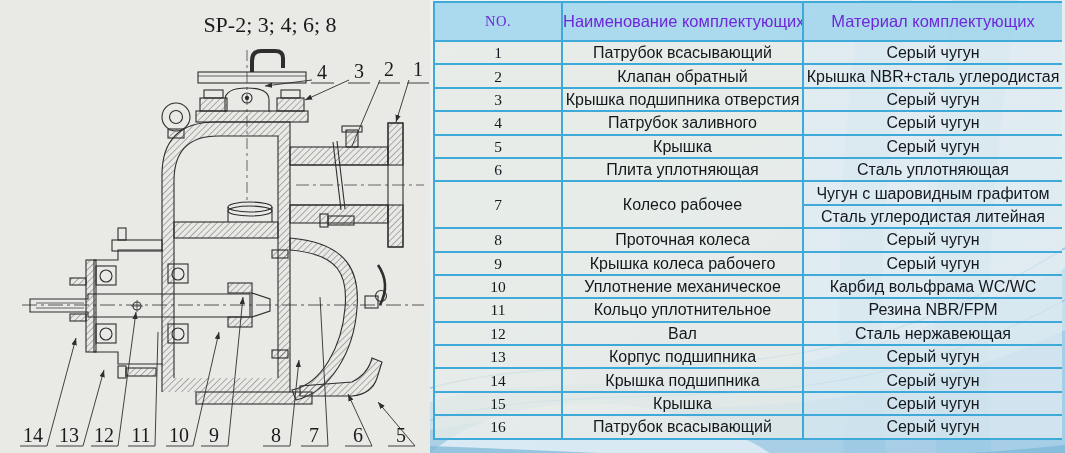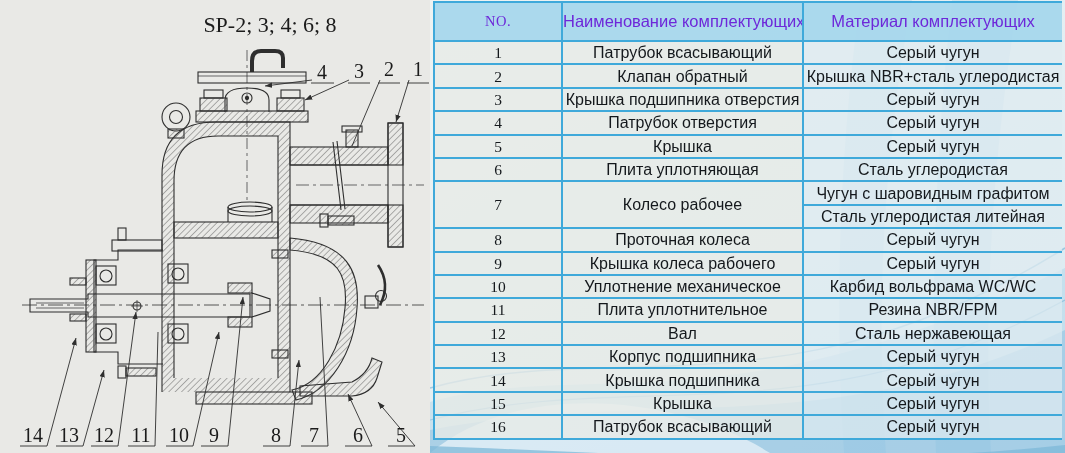--- a/index.html
+++ b/index.html
@@ -210,32 +210,32 @@
           <td class="c-name">Клапан обратный</td>
           <td class="c-mat">Крышка NBR+сталь углеродистая</td>
         </tr>
         <tr>
           <td class="c-no">3</td>
           <td class="c-name">Крышка подшипника отверстия</td>
           <td class="c-mat">Серый чугун</td>
         </tr>
         <tr>
           <td class="c-no">4</td>
-          <td class="c-name">Патрубок отверстия</td>
+          <td class="c-name">Патрубок заливного</td>
           <td class="c-mat">Серый чугун</td>
         </tr>
         <tr>
           <td class="c-no">5</td>
           <td class="c-name">Крышка</td>
           <td class="c-mat">Серый чугун</td>
         </tr>
         <tr>
           <td class="c-no">6</td>
           <td class="c-name">Плита уплотняющая</td>
-          <td class="c-mat">Сталь углеродистая</td>
+          <td class="c-mat">Сталь уплотняющая</td>
         </tr>
         <tr>
           <td class="c-no" rowspan="2">7</td>
           <td class="c-name" rowspan="2">Колесо рабочее</td>
           <td class="c-mat">Чугун с шаровидным графитом</td>
         </tr>
         <tr>
           <td class="c-mat">Сталь углеродистая литейная</td>
         </tr>
         <tr>
@@ -248,21 +248,21 @@
           <td class="c-name">Крышка колеса рабочего</td>
           <td class="c-mat">Серый чугун</td>
         </tr>
         <tr>
           <td class="c-no">10</td>
           <td class="c-name">Уплотнение механическое</td>
           <td class="c-mat">Карбид вольфрама WC/WC</td>
         </tr>
         <tr>
           <td class="c-no">11</td>
-          <td class="c-name">Плита уплотнительное</td>
+          <td class="c-name">Кольцо уплотнительное</td>
           <td class="c-mat">Резина NBR/FPM</td>
         </tr>
         <tr>
           <td class="c-no">12</td>
           <td class="c-name">Вал</td>
           <td class="c-mat">Сталь нержавеющая</td>
         </tr>
         <tr>
           <td class="c-no">13</td>
           <td class="c-name">Корпус подшипника</td>

